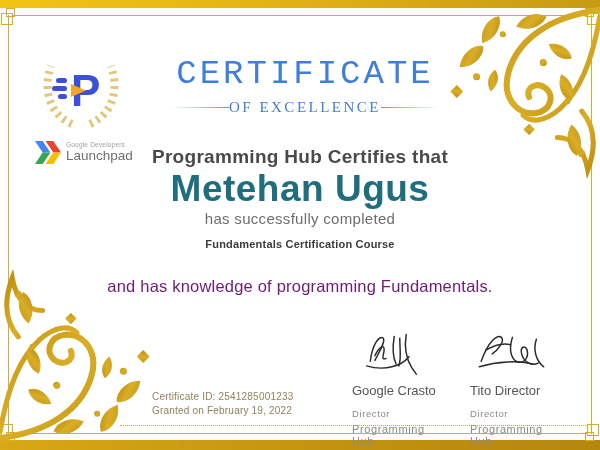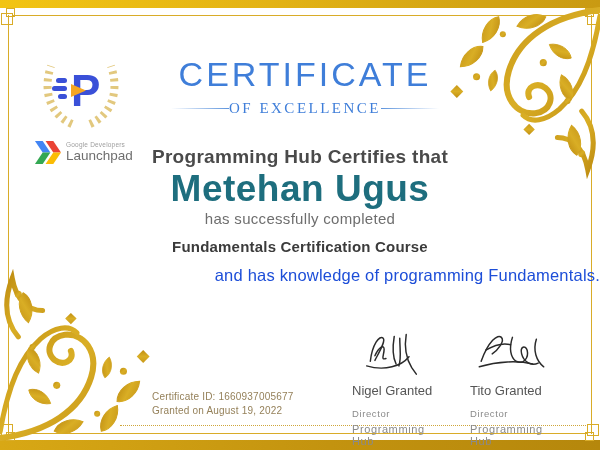--- a/index.html
+++ b/index.html
@@ -36,36 +36,36 @@
   .ph-logo-wrap svg { position:absolute; left:0; top:0; }
 
   
   .launchpad { position:absolute; left:34px; top:137px; width:110px; height:30px; display:flex; align-items:center; }
   .launchpad-text { margin-left:5px; line-height:1; }
   .gd-text { font-size:6.5px; color:#9e9e9e; letter-spacing:.2px; }
   .lp-text { font-size:13.5px; color:#6f6f6f; margin-top:1px; }
 
   
   .header-text { position:absolute; left:90px; right:80px; top:55px; text-align:center; }
-  .cert-title { font-family:Liberation Sans, sans-serif; font-size:34px; letter-spacing:3px;
+  .cert-title { font-family:Liberation Mono, monospace; font-size:34px; letter-spacing:3px;
     color:#3f7ed9; font-weight:500; white-space:nowrap; }
   .cert-subtitle-row { margin-top:6px; display:flex; align-items:center; justify-content:center; gap:0; }
   .cert-subtitle { font-family:"Liberation Serif", serif; font-size:15px; letter-spacing:2.5px;
     color:#3f7ed9; white-space:nowrap; }
   .sub-line { width:58px; height:1.5px; }
   .sub-line.l { background:linear-gradient(90deg,rgba(122,167,224,0),#5d94dd); }
   .sub-line.r { background:linear-gradient(90deg,#5d94dd,rgba(122,167,224,0)); }
 
   
   .body-text { position:absolute; left:0; right:0; top:146px; text-align:center; }
   .certifies { font-size:19px; color:#4a4a4a; letter-spacing:.3px;font-weight:bold; }
   .recipient { font-size:37px; font-weight:bold; color:#1e6e7e; letter-spacing:.5px; }
   .completed { font-size:15px; color:#6e6e6e; letter-spacing:.3px; }
-  .course { margin-top:11px; font-size:15px; font-weight:bold; color:#3b3b3b; letter-spacing:.2px; }
-  .knowledge { margin-top:11px; font-size:16.5px; color:#1d4ed8; letter-spacing:.2px;text-align:right; }
+  .course { margin-top:11px; font-size:11px; font-weight:bold; color:#3b3b3b; letter-spacing:.2px; }
+  .knowledge { margin-top:27px; font-size:16.5px; color:#701a75; letter-spacing:.2px; }
 
   
   .signatures { position:absolute; left:352px; top:330px; display:flex; gap:22px; }
   .sig-col { width:96px; }
   .sig-scribble { height:46px; }
   .sig-name { font-size:13px; color:#555; margin-top:3px; }
   .sig-role { font-size:9.5px; color:#8a8a8a; letter-spacing:.6px; margin-top:10px; }
   .sig-org { font-size:11px; color:#8a8a8a; letter-spacing:.6px; margin-top:4px; }
 
   
@@ -201,38 +201,38 @@
       <svg class="sig-scribble" width="90" height="46" viewBox="0 0 90 50">
         <g fill="none" stroke="#2a2a2a" stroke-width="1.6" stroke-linecap="round">
           <path d="M16,34 C18,16 26,5 30,9 C33,12 25,25 21,33"></path>
           <path d="M21,28 C25,19 31,15 31,21 C31,27 27,33 33,31"></path>
           <path d="M42,7 C40,19 40,29 44,37"></path>
           <path d="M48,9 C48,21 50,31 47,39"></path>
           <path d="M12,39 C32,45 50,39 58,29"></path>
           <path d="M55,5 C53,17 55,31 61,41 L66,48"></path>
         </g>
       </svg>
-      <div class="sig-name">Nigel Granted</div>
+      <div class="sig-name">Google Crasto</div>
       <div class="sig-role">Director</div>
       <div class="sig-org">Programming Hub</div>
     </div>
     <div class="sig-col">
       <svg class="sig-scribble" width="95" height="46" viewBox="0 0 95 50">
         <g fill="none" stroke="#2a2a2a" stroke-width="1.6" stroke-linecap="round">
           <path d="M8,34 C16,12 26,4 30,8 C34,12 26,22 20,26"></path>
           <path d="M13,22 C23,16 33,14 40,16"></path>
           <path d="M42,8 C38,20 40,30 46,34 C54,38 60,30 58,22 C56,16 50,18 52,26 C54,34 62,40 70,36"></path>
           <path d="M68,10 C64,22 68,34 76,40"></path>
           <path d="M6,40 C26,34 48,33 64,37"></path>
         </g>
       </svg>
-      <div class="sig-name">Tito Granted</div>
+      <div class="sig-name">Tito Director</div>
       <div class="sig-role">Director</div>
       <div class="sig-org">Programming Hub</div>
     </div>
   </div>
 
   <div class="cert-meta">
-    <div class="cert-id">Certificate ID: 1660937005677</div>
-    <div class="granted">Granted on August 19, 2022</div>
+    <div class="cert-id">Certificate ID: 2541285001233</div>
+    <div class="granted">Granted on February 19, 2022</div>
   </div>
 
 </div>
 
 </body></html>

